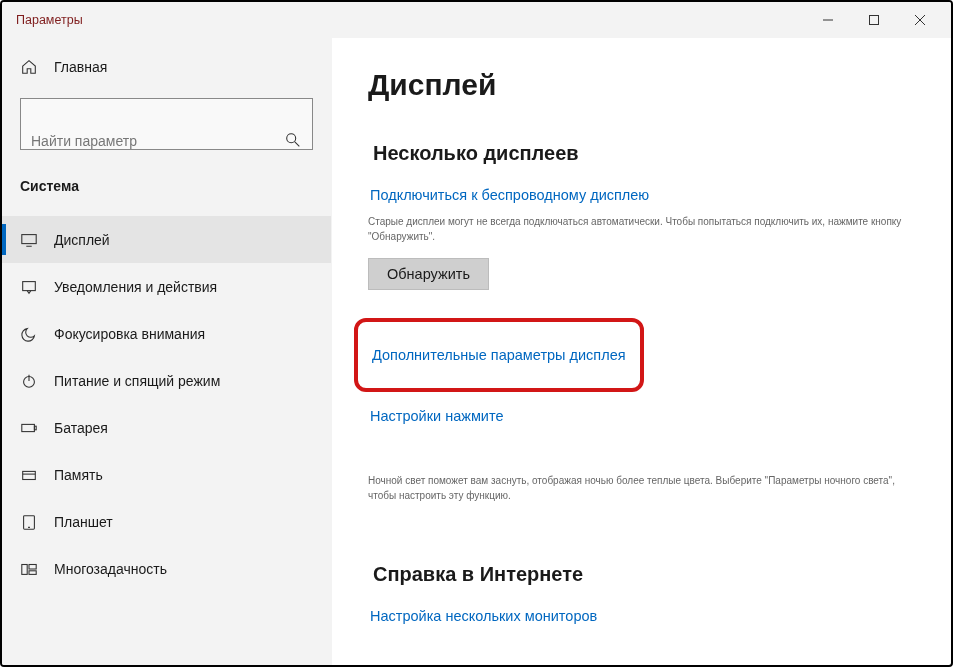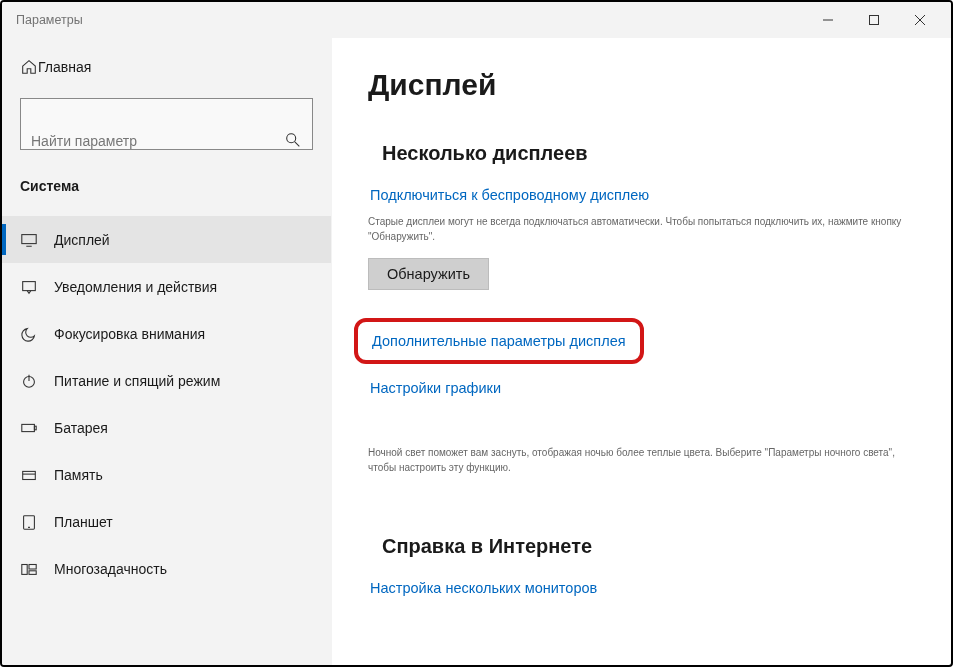--- a/index.html
+++ b/index.html
@@ -6,38 +6,38 @@
   body { background: #fff; }
   .window {
     width: 953px; height: 667px;
     border: 2px solid #000; border-radius: 4px;
     position: relative; overflow: hidden;
     display: flex; flex-direction: column;
     background: #fff;
   }
   .titlebar {
     height: 36px; display: flex; align-items: center;
-    padding: 0 8px 0 14px; font-size: 12.5px; color: #737373;
+    padding: 0 8px 0 14px; font-size: 12.5px; color: #7f1d1d;
     justify-content: space-between;
     background: #f3f3f3;
   }
   .win-controls { display: flex; gap: 0; }
   .win-btn {
     width: 46px; height: 32px; display: flex; align-items: center; justify-content: center;
     color: #1a1a1a; font-size: 10px;
   }
   .win-btn svg { width: 10px; height: 10px; stroke: #333; stroke-width: 1; fill: none; }
   .body { flex: 1; display: flex; overflow: hidden; }
   .sidebar {
     width: 330px; background: #f3f3f3;
     padding: 10px 0;
     border-right: 1px solid #eee0;
   }
   .home-row {
-    display: flex; align-items: center; 
+    display: flex; align-items: center; gap: 16px;
     padding: 10px 18px; font-size: 14px; color: #1a1a1a;
     margin-bottom: 12px;
   }
   .icon { width: 18px; height: 18px; display: inline-flex; align-items: center; justify-content: center; flex:0 0 18px; }
   .icon svg { width: 18px; height: 18px; stroke: #333; stroke-width: 1.2; fill: none; }
   .search-wrap { padding: 0 18px 18px; }
   .search-box {
     display: flex; align-items: flex-end; justify-content: space-between;
     border: 1px solid #888; background: #f9f9f9;
     height: 52px; padding: 0 10px; font-size: 14px; color: #777;
@@ -51,31 +51,31 @@
     padding: 0 18px; height: 47px; font-size: 14px; color: #1a1a1a;
     position: relative;
   }
   .nav-item.sel { background: #e4e4e4; }
   .nav-item.sel::before {
     content: ''; position: absolute; left: 0; top: 8px; bottom: 8px; width: 4px;
     background: #0067c0;
   }
   .content { flex: 1; padding: 30px 36px 0; overflow-y: auto; }
   h1 { font-size: 30px; font-weight: 600; color: #1a1a1a; margin-bottom: 40px; }
-  h2 { font-size: 20px; font-weight: 600; color: #1a1a1a; margin: 8px 14px 16px; }
+  h2 { font-size: 20px; font-weight: 600; color: #1a1a1a; margin: 8px 5px 16px; }
   .link { color: #0067c0; font-size: 14.5px; display: inline-block; margin: 6px 2px; }
   .gray-text { color: #666; font-size: 10px; line-height: 1.45; margin: 6px 0 14px; }
   .btn {
     display: inline-block; background: #cfcfcf; border: 1px solid #bcbcbc;
     padding: 7px 18px; font-size: 14.5px; color: #1a1a1a; margin-bottom: 24px;
   }
   .highlight-box {
     display: inline-block;
     border: 4px solid #d21616; border-radius: 12px;
-    padding: 10px 14px;
+    padding: 24px 14px;
     margin: 4px 0 10px -14px;
   }
   .highlight-box .link { margin:0; }
   .section-gap { height: 38px; }
 </style>
 </head>
 <body>
 
 <div class="window">
 
@@ -215,21 +215,21 @@
       <h2>Несколько дисплеев</h2>
       <a class="link">Подключиться к беспроводному дисплею</a>
       <p class="gray-text">Старые дисплеи могут не всегда подключаться автоматически. Чтобы попытаться подключить их, нажмите кнопку "Обнаружить".</p>
       <div class="btn">Обнаружить</div>
       <br>
 
       <div class="highlight-box">
         <a class="link">Дополнительные параметры дисплея</a>
       </div>
       <br>
-      <a class="link">Настройки графики</a>
+      <a class="link">Настройки нажмите</a>
 
       <div class="section-gap"></div>
 
       <p class="gray-text">Ночной свет поможет вам заснуть, отображая ночью более теплые цвета. Выберите "Параметры ночного света", чтобы настроить эту функцию.</p>
 
       <div class="section-gap"></div>
 
       <h2>Справка в Интернете</h2>
       <a class="link">Настройка нескольких мониторов</a>
     </div>

